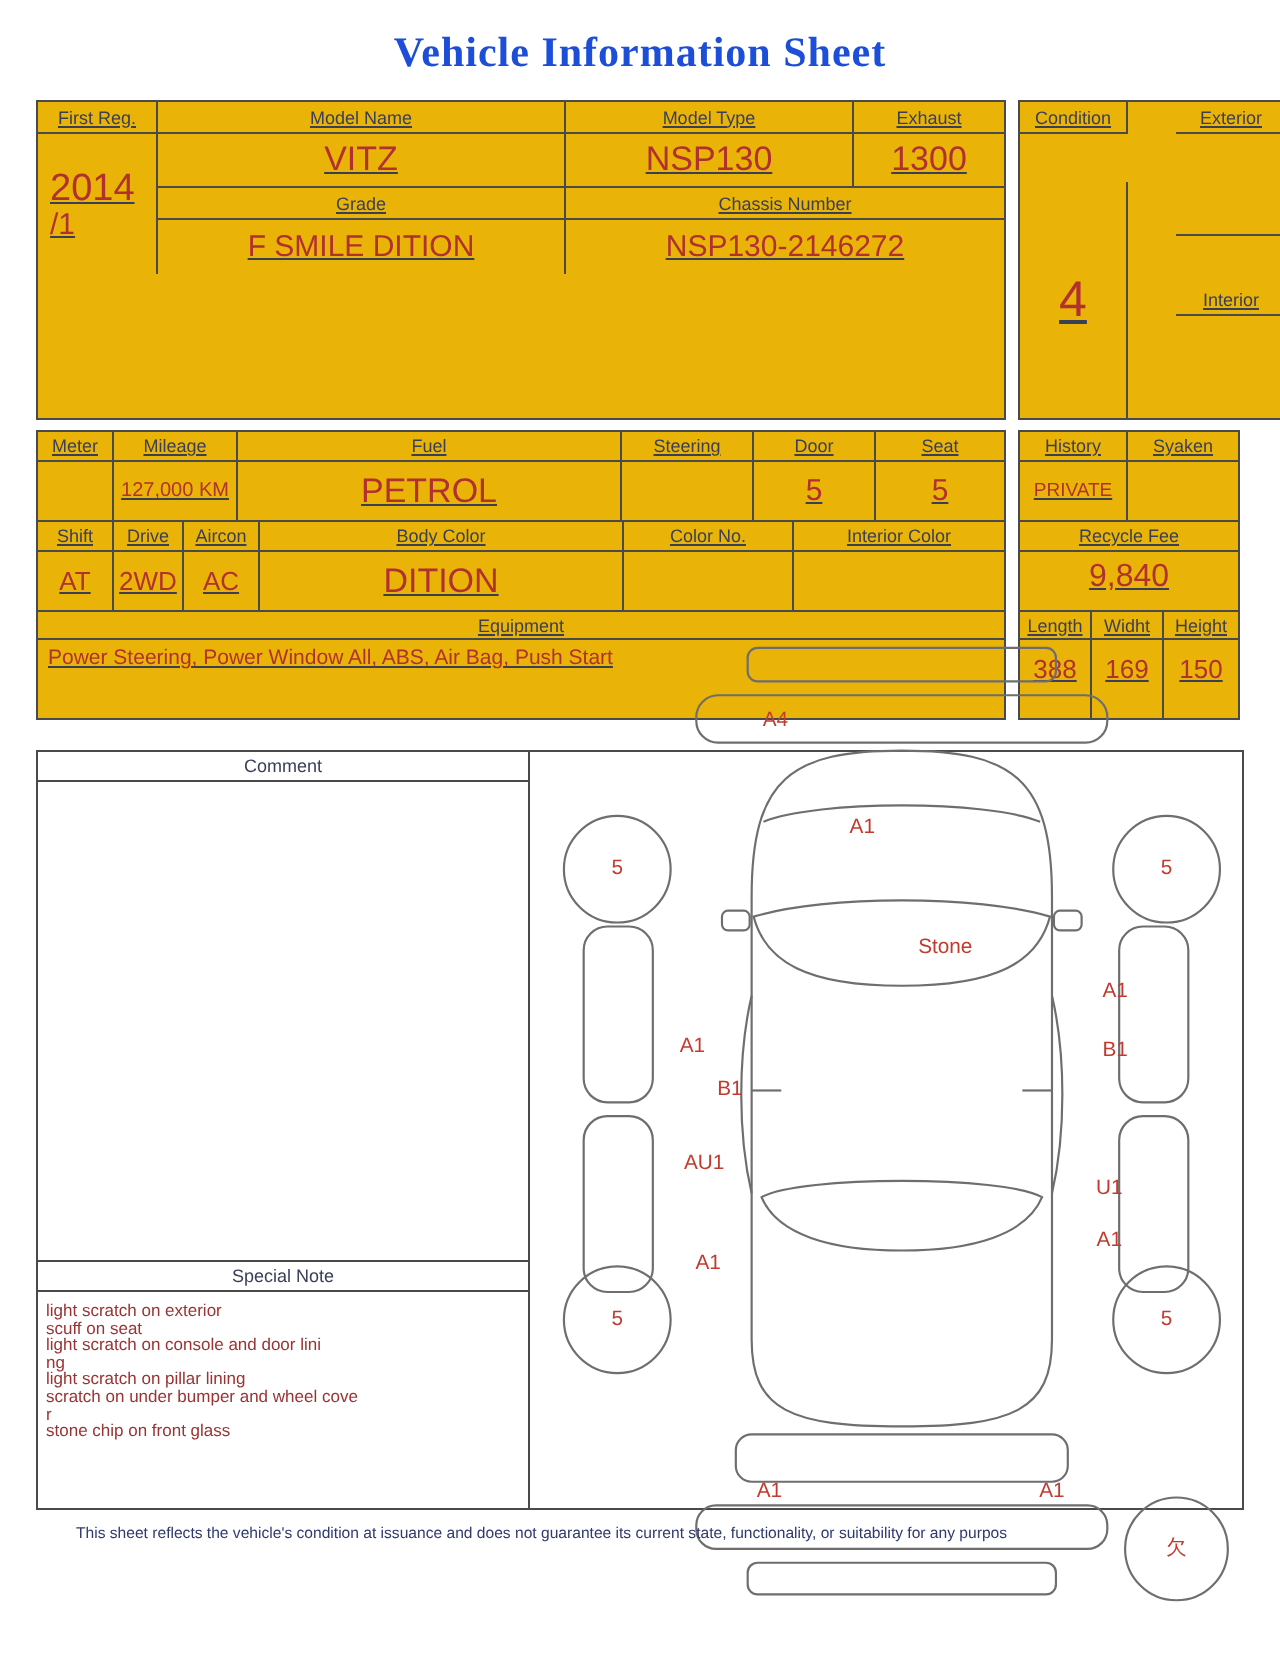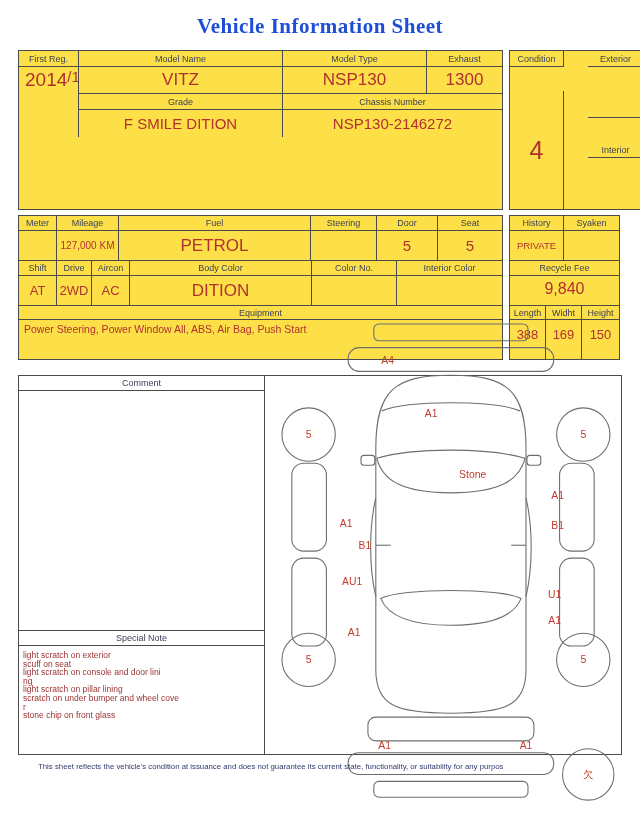--- a/index.html
+++ b/index.html
@@ -11,40 +11,40 @@
     position: relative; overflow: hidden;
   }
   .page { padding: 14px 18px 0 18px; }
   .title {
     font-family: "Liberation Serif", serif;
     font-size: 21px; font-weight: 600; color: #1d4ed8;
     text-align: center; margin-bottom: 11px; letter-spacing: 0.5px;
   }
   .row { display: flex; gap: 6px; }
   .mt5 { margin-top: 5px; }
-  .tbl { border: 1px solid var(--line, #4a4a4a); background: #fde047; }
+  .tbl { border: 1px solid var(--line, #4a4a4a); background: #eab308; text-decoration: underline; }
   .grid { display: grid; }
   .cell {
     border-right: 1px solid var(--line, #4a4a4a);
     border-bottom: 1px solid var(--line, #4a4a4a);
     display: flex; align-items: center; justify-content: center;
     overflow: hidden; min-width: 0;
   }
   .nr { border-right: none !important; }
   .nb { border-bottom: none !important; }
   .lbl { font-size: 9px; color: var(--label-ink, #3a3f58); }
   .val { color: var(--value-red, #b13030); }
   .v-xl { font-size: 25px; }
   .v-lg { font-size: 17px; }
   .v-md { font-size: 15px; }
   .v-sm { font-size: 13px; }
   .v-xs { font-size: 10px; }
   .v-xxs { font-size: 9.5px; }
   .reg {
-    flex-direction: row; align-items: flex-start; justify-content: space-between;
+    flex-direction: column; align-items: flex-start; justify-content: center;
     padding: 2px 0 0 6px; line-height: 1.12;
   }
   .reg .yr { font-size: 19px; }
   .reg .mo { font-size: 15px; }
   .equip-val {
     align-items: flex-start; justify-content: flex-start;
     padding: 3px 5px; font-size: 10.5px; line-height: 1.25; text-align: left;
   }
   .dim-val { align-items: flex-start; padding-top: 7px; font-size: 13px; }
   .fee-val { align-items: flex-start; padding-top: 4px; font-size: 16px; }

